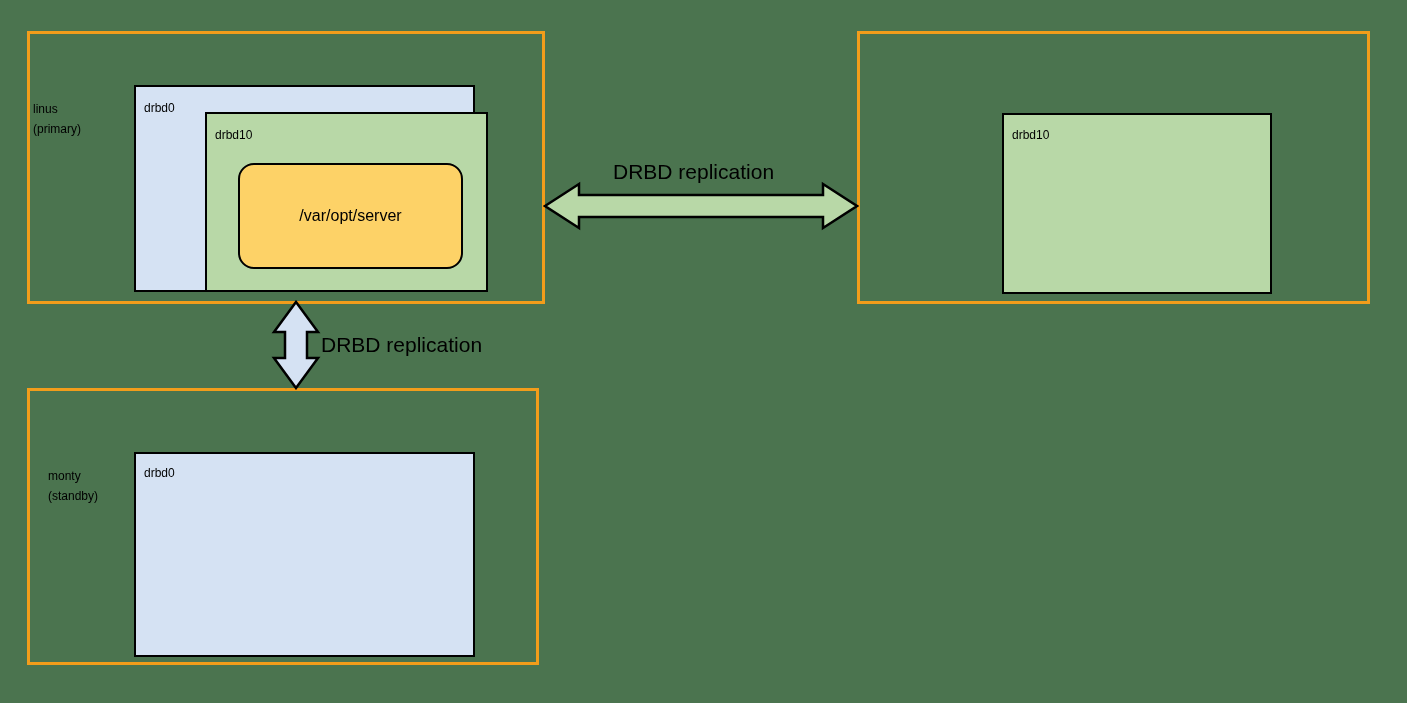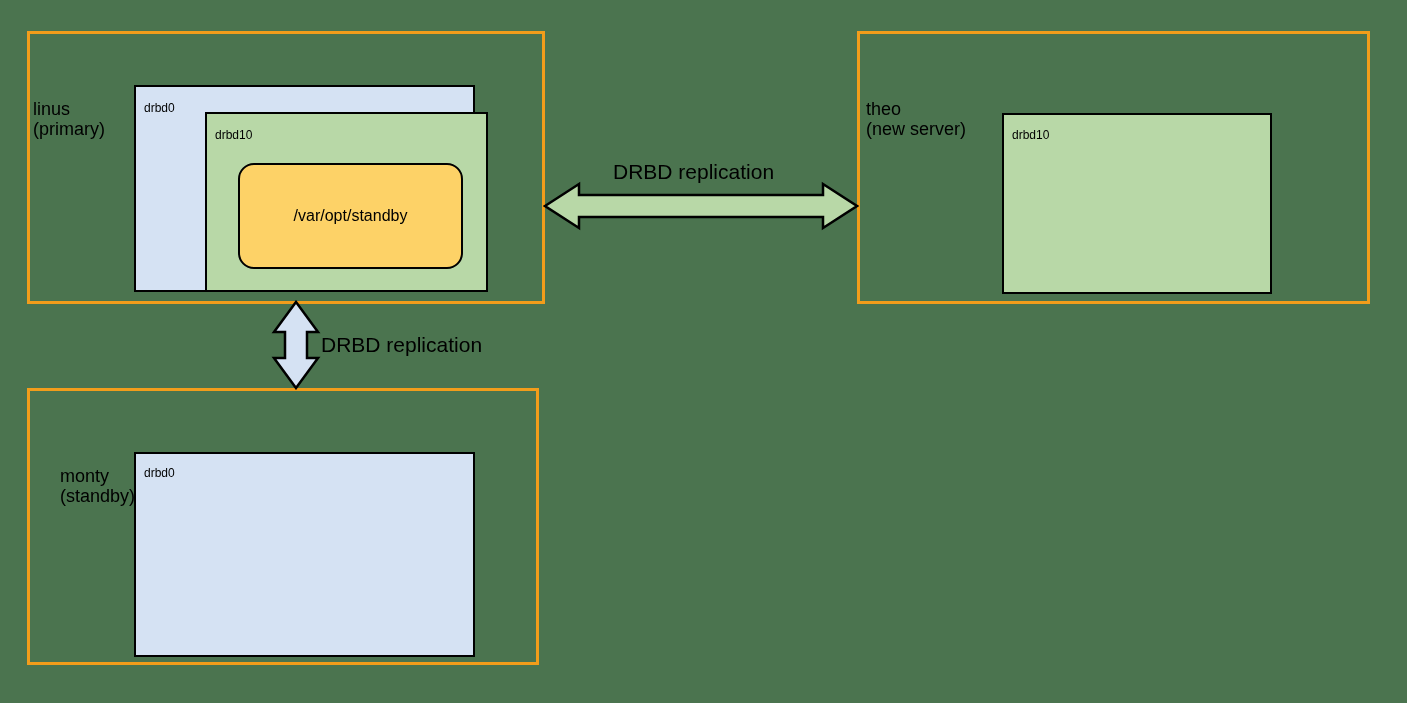--- a/index.html
+++ b/index.html
@@ -21,21 +21,21 @@
     position: absolute;
     border: 3px solid #f29d1b;
     box-sizing: border-box;
     background: transparent;
   }
 
   
   .host-label {
     position: absolute;
     color: #000000;
-    font-size: 18px;
+    font-size: 12px;
     line-height: 20px;
     white-space: pre;
     font-weight: 400;
   }
 
   
   .dev-box {
     position: absolute;
     border: 2.5px solid #000000;
     box-sizing: border-box;
@@ -88,33 +88,32 @@
 
   <div class="host-label" style="left:33px; top:99px; width:100px;">linus<br>(primary)</div>
 
   <div class="dev-box dev-blue" style="left:134px; top:85px; width:341px; height:207px;"></div>
   <div class="dev-label" style="left:144px; top:99px;">drbd0</div>
 
   <div class="dev-box dev-green" style="left:205px; top:112px; width:283px; height:180px;"></div>
   <div class="dev-label" style="left:215px; top:126px;">drbd10</div>
 
   <div class="mount-box" style="left:238px; top:163px; width:225px; height:106px;">
-    <span class="mount-label">/var/opt/standby</span>
+    <span class="mount-label">/var/opt/server</span>
   </div>
 
   <div class="host-box" style="left:857px; top:31px; width:513px; height:273px;"></div>
 
-  <div class="host-label" style="left:866px; top:99px; width:160px;">theo<br>(new server)</div>
 
   <div class="dev-box dev-green" style="left:1002px; top:113px; width:270px; height:181px;"></div>
   <div class="dev-label" style="left:1012px; top:126px;">drbd10</div>
 
   <div class="host-box" style="left:27px; top:388px; width:512px; height:277px;"></div>
 
-  <div class="host-label" style="left:60px; top:466px; width:120px;">monty<br>(standby)</div>
+  <div class="host-label" style="left:48px; top:466px; width:120px;">monty<br>(standby)</div>
 
   <div class="dev-box dev-blue" style="left:134px; top:452px; width:341px; height:205px;"></div>
   <div class="dev-label" style="left:144px; top:464px;">drbd0</div>
 
   <div class="arrow-wrap" style="left:543px; top:180px;">
     <svg width="316" height="52" viewBox="0 0 316 52">
       <polygon points="2,26 36,4 36,15 280,15 280,4 314,26 280,48 280,37 36,37 36,48" fill="#b8d8a7" stroke="#000000" stroke-width="2.5" stroke-linejoin="miter"></polygon>
     </svg>
   </div>
   <div class="arrow-label" style="left:613px; top:160px;">DRBD replication</div>

